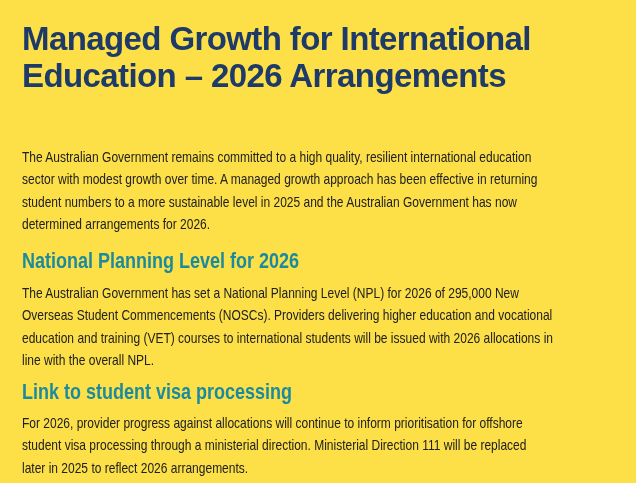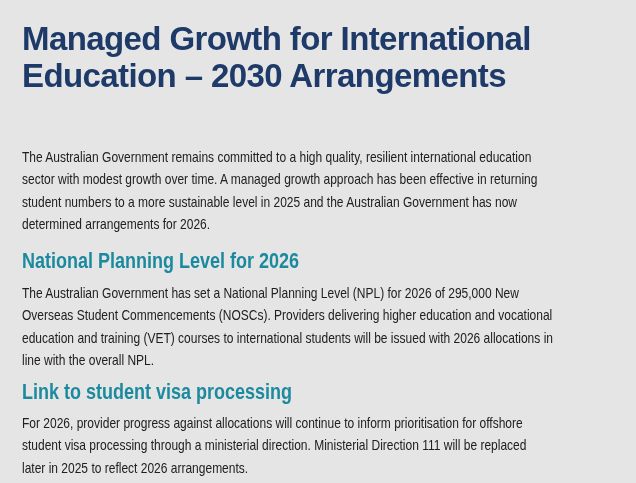--- a/index.html
+++ b/index.html
@@ -52,25 +52,25 @@
   }
   #intro-par   { top: 146px; }
   #sec1-head   { top: 248px; }
   #sec1-par    { top: 282px; }
   #sec2-head   { top: 379px; }
   #sec2-par    { top: 412px; }
 </style>
 </head>
 <body>
 
-<div id="page" style="background: #e5e5e5;">
+<div id="page" style="background: #fde047;">
 
   <div class="block doc-title" style="color: rgb(30, 58, 104);">
     <div class="line">Managed Growth for International</div>
-    <div class="line">Education – 2030 Arrangements</div>
+    <div class="line">Education – 2026 Arrangements</div>
   </div>
 
   <div id="intro-par" class="block cond body-par">
     <div class="line">The Australian Government remains committed to a high quality, resilient international education</div>
     <div class="line">sector with modest growth over time. A managed growth approach has been effective in returning</div>
     <div class="line">student numbers to a more sustainable level in 2025 and the Australian Government has now</div>
     <div class="line">determined arrangements for 2026.</div>
   </div>
 
   <div id="sec1-head" class="block cond section-heading" style="color: rgb(27, 138, 159);">National Planning Level for 2026</div>

